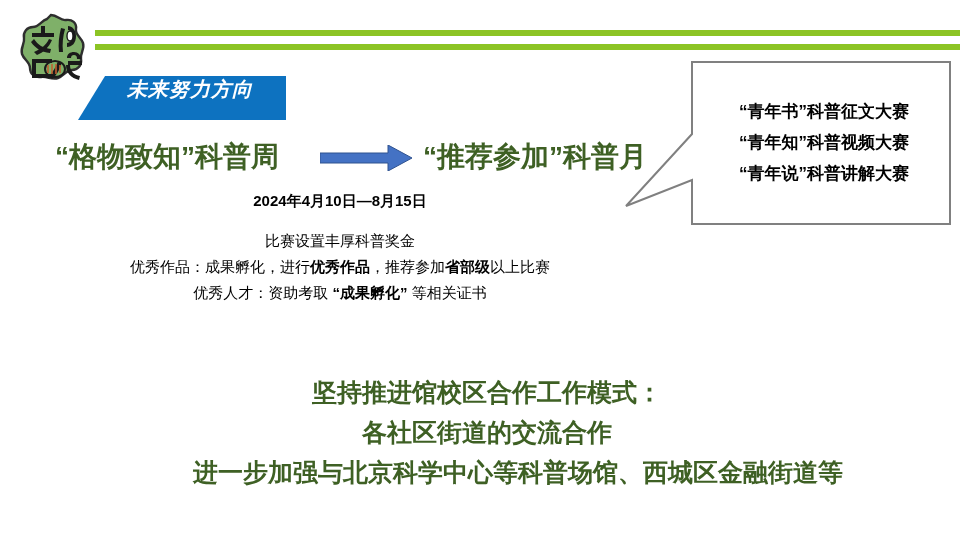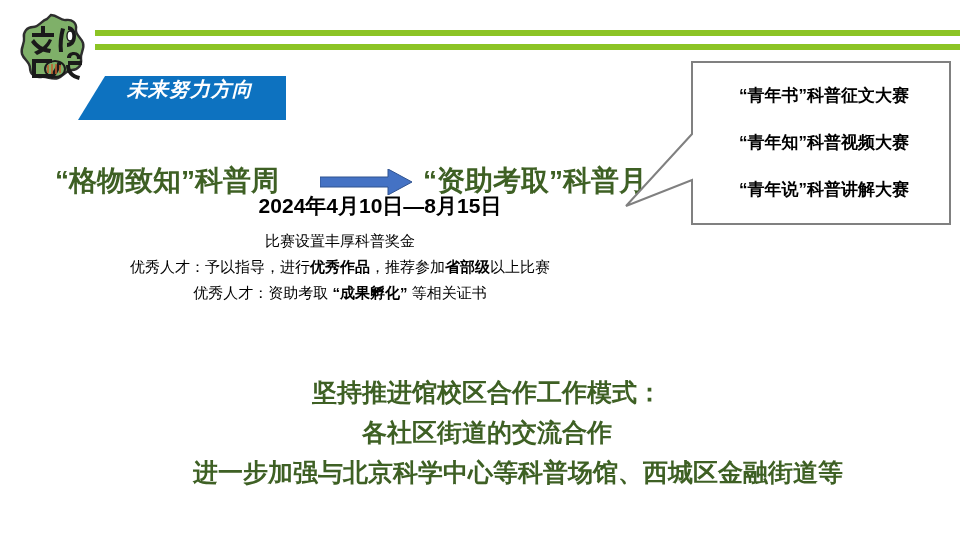--- a/index.html
+++ b/index.html
@@ -59,21 +59,21 @@
     font-weight: bold;
     letter-spacing: 1px;
     padding-left: 16px;
     white-space: nowrap;
   }
 
   
   .headline {
     position: absolute;
     left: 55px;
-    top: 158px;
+    top: 134px;
     width: 620px;
     height: 46px;
     text-decoration: underline;
   }
   .hl-text {
     position: absolute;
     top: 0;
     font-size: 28px;
     font-weight: bold;
     color: #3E6024;
@@ -92,25 +92,24 @@
   }
   .arrow svg { display:block; width:100%; height:100%; }
 
   
   .date-line {
     position: absolute;
     left: 0;
     top: 192px;
     width: 680px;
     text-align: center;
-    font-size: 21px;
+    font-size: 15px;
     font-weight: bold;
     color: #000000;
     white-space: nowrap;
-    padding-left: 40px;
   }
 
   
   .body-block {
     position: absolute;
     left: 0;
     top: 228px;
     width: 680px;
     text-align: center;
     color: #000000;
@@ -133,21 +132,21 @@
   .callout-svg { position:absolute; left:0; top:0; width:100%; height:100%; }
   .callout-text {
     position: absolute;
     left: 76px;
     top: 10px;
     width: 248px;
     height: 150px;
     display: flex;
     flex-direction: column;
     justify-content: center;
-    gap: 19px;
+    gap: 3px;
     box-sizing: border-box;
     padding: 2px 0;
   }
   .callout-line {
     font-size: 17px;
     font-weight: bold;
     color: #000000;
     text-align: center;
     white-space: nowrap;
     line-height: 28px;
@@ -218,31 +217,31 @@
 
   <div class="headline">
     <span class="hl-text hl-left">“格物致知”科普周</span>
 
     <div class="arrow">
       <svg viewBox="0 0 92 26" xmlns="http://www.w3.org/2000/svg">
         <polygon points="0,8 68,8 68,0 92,13 68,26 68,18 0,18" fill="#4472C4" stroke="#2F528F" stroke-width="1"></polygon>
       </svg>
     </div>
 
-    <span class="hl-text hl-right">“资助考取”科普月</span>
+    <span class="hl-text hl-right">“推荐参加”科普月</span>
   </div>
 
   <div class="date-line">2024年4月10日—8月15日</div>
 
   <div class="body-block">
     <div class="body-line">
       <span>比赛设置丰厚科普奖金</span>
     </div>
     <div class="body-line">
-      <span>优秀人才：予以指导，进行</span><b>优秀作品</b><span>，推荐参加</span><b>省部级</b><span>以上比赛</span>
+      <span>优秀作品：成果孵化，进行</span><b>优秀作品</b><span>，推荐参加</span><b>省部级</b><span>以上比赛</span>
     </div>
     <div class="body-line">
       <span>优秀人才：资助考取 </span><b>“成果孵化”</b><span> 等相关证书</span>
     </div>
   </div>
 
   <div class="callout">
     <svg class="callout-svg" viewBox="0 0 330 170" preserveAspectRatio="none" xmlns="http://www.w3.org/2000/svg">
       <path d="M68 4 L326 4 L326 166 L68 166 L68 122 L2 148 L68 76 Z" fill="#ffffff" stroke="#808080" stroke-width="2"></path>
     </svg>

